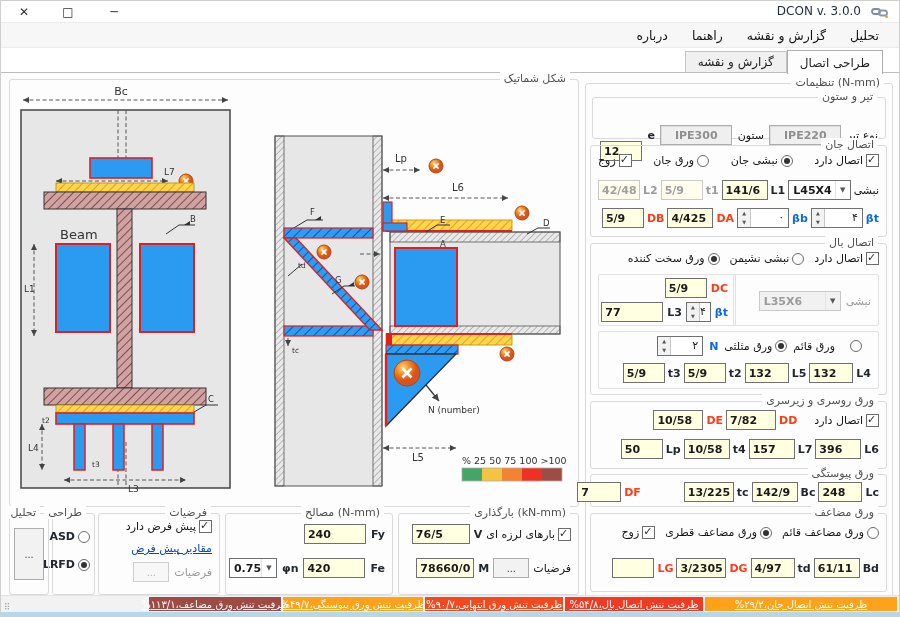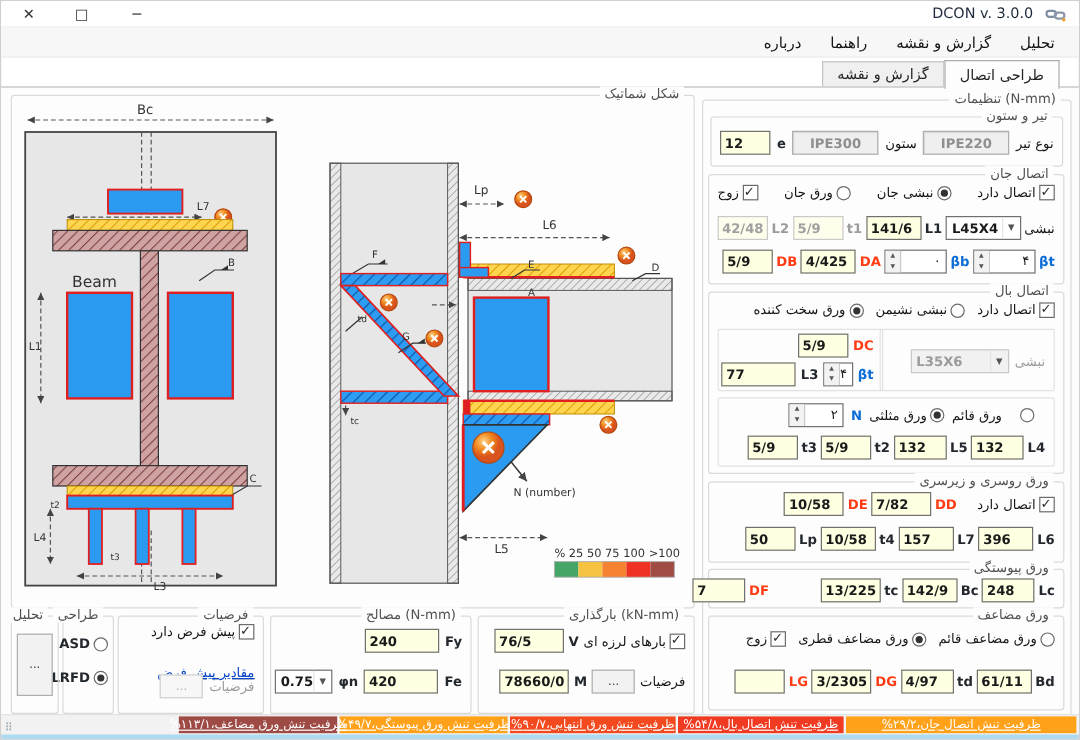--- a/index.html
+++ b/index.html
@@ -298,21 +298,21 @@
   </div>
 
   <div class="g" style="left:591px; top:96px; width:294px; height:42px;">
     <span class="gt">تیر و ستون</span>
     <div class="r" style="top:11px; justify-content:space-between; gap:3px;">
       <span class="lbl">نوع تیر</span>
       <input class="fld3d" style="width: 72px;" disabled="" value="IPE220">
       <span class="lbl">ستون</span>
       <input class="fld3d" style="width: 72px;" disabled="" value="IPE300">
       <span class="p">e</span>
-      <input class="fld" style="width: 42px;" value="12">
+      <input class="fld" style="width: 42px; margin-top: 32px;" value="12">
     </div>
   </div>
 
   <div class="g" style="left:589px; top:144px; width:297px; height:92px;">
     <span class="gt">اتصال جان</span>
     <div class="r" style="top:8px; justify-content:space-between;">
       <span style="display:flex;align-items:center;gap:3px;direction:rtl">
           <span class="cb on"></span>
           <span class="lbl">اتصال دارد</span>
         </span>
@@ -543,21 +543,21 @@
   </div>
 
   <div class="g" style="left:97px; top:512px; width:122px; height:82px;">
     <span class="gt">فرضیات</span>
     <div class="r" style="top:6px;">
       <span style="display:flex;align-items:center;gap:3px;direction:rtl">
           <span class="cb on"></span>
           <span class="lbl">پیش فرض دارد</span>
         </span>
     </div>
-    <div class="r" style="top:40px;text-decoration:underline;">
+    <div class="r" style="top:28px;">
       <span class="link">مقادیر پیش فرض</span>
     </div>
     <div class="r" style="top:48px; gap:5px;">
       <span class="lbl gray">فرضیات</span>
       <button class="btn dis" style="width:36px; height:20px;">...</button>
     </div>
   </div>
 
   <div class="g" style="left:51px; top:512px; width:43px; height:82px;">
     <span class="gt">طراحی</span>

